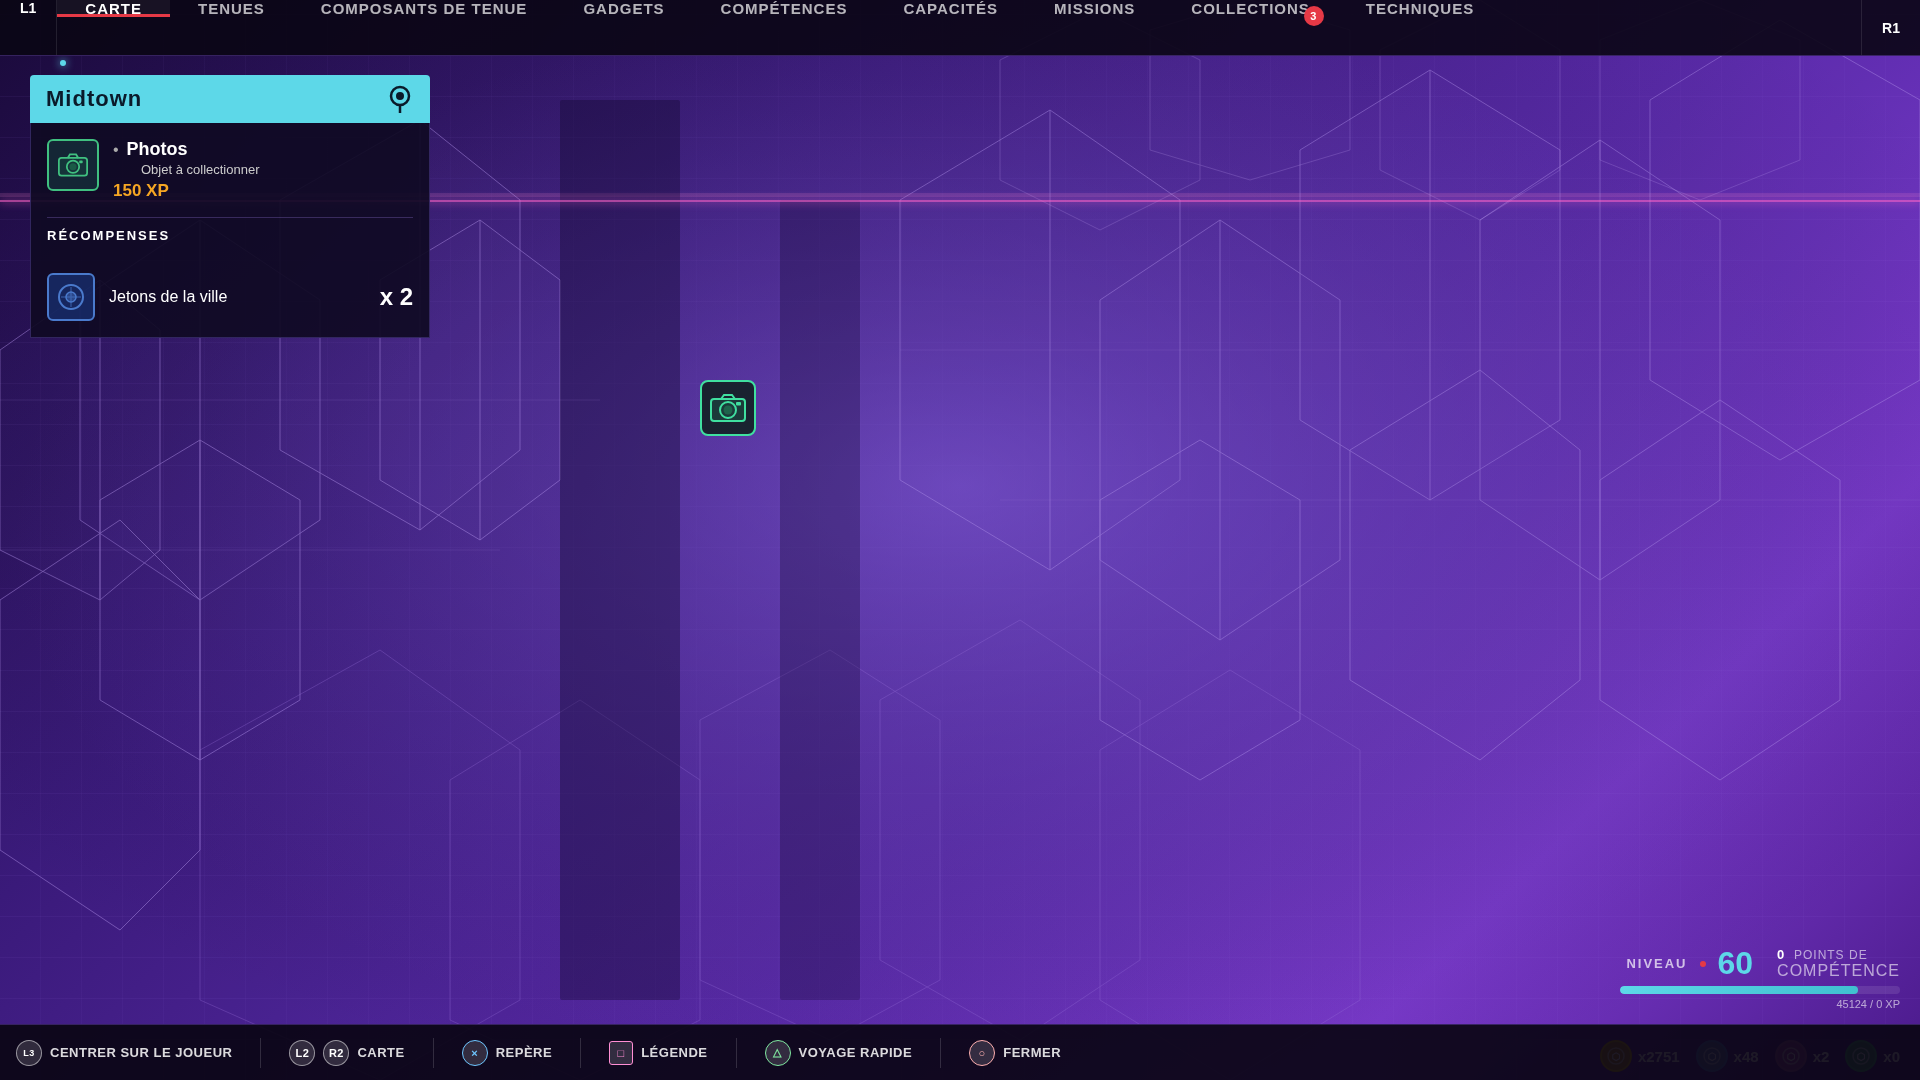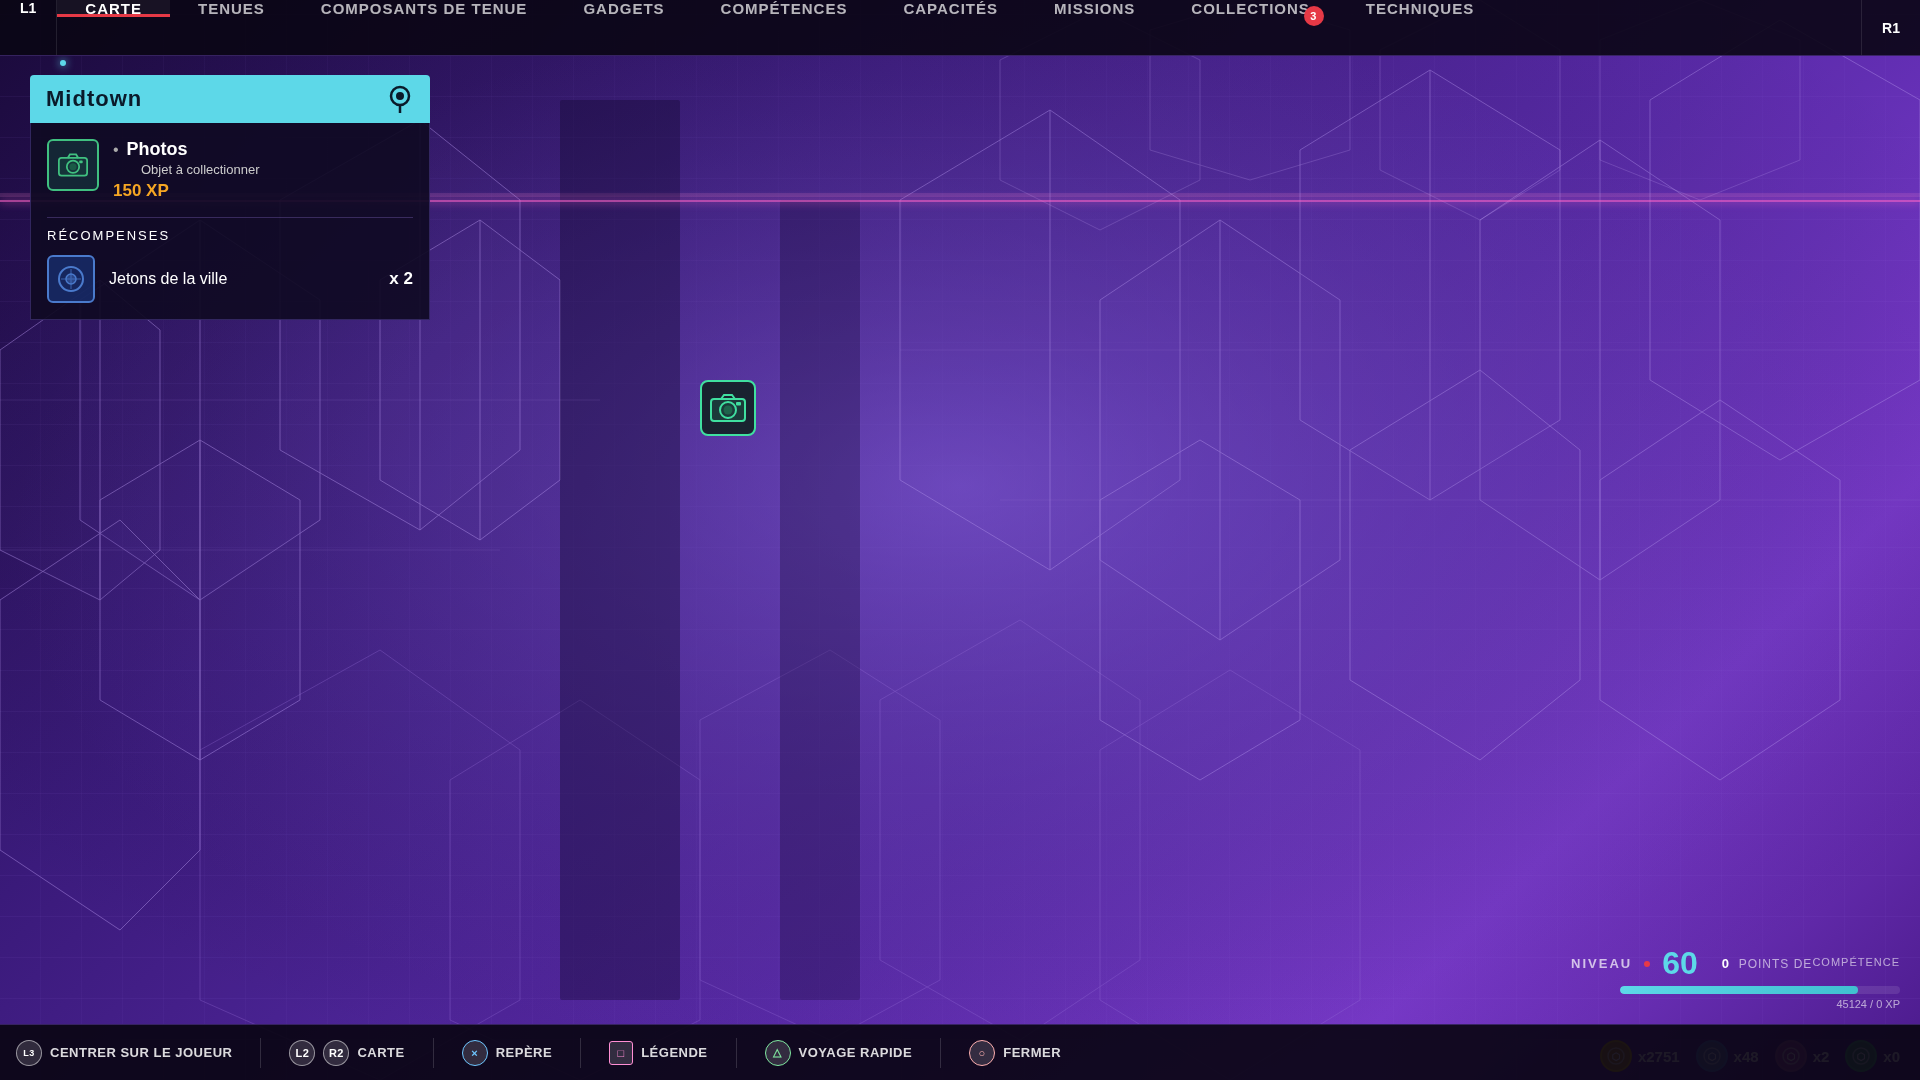--- a/index.html
+++ b/index.html
@@ -219,24 +219,24 @@
 
     .divider {
       height: 1px;
       background: rgba(150,120,220,0.3);
       margin: 10px 0;
     }
 
     .rewards-title {
       color: #fff;
       font-size: 13px;
-      font-weight: 400;
+      font-weight: 700;
       letter-spacing: 2px;
       text-transform: uppercase;
-      margin-bottom: 12px;
+      margin-bottom: 30px;
     }
 
     .reward-row {
       display: flex;
       align-items: center;
       gap: 14px;
     }
 
     .reward-icon-box {
       width: 48px;
@@ -251,21 +251,21 @@
     }
 
     .reward-name {
       color: #fff;
       font-size: 16px;
       flex: 1;
     }
 
     .reward-count {
       color: #fff;
-      font-size: 17px;
+      font-size: 24px;
       font-weight: 700;
       text-align: right;
     }
 
     
     .map-marker {
       position: absolute;
       top: 380px;
       left: 700px;
       z-index: 50;
@@ -393,21 +393,21 @@
     }
 
     .level-number {
       color: #5dd8e8;
       font-size: 32px;
       font-weight: 900;
     }
 
     .skill-points-label {
       color: rgba(255,255,255,0.6);
-      font-size: 11px;
+      font-size: 16px;
       letter-spacing: 1px;
       text-transform: uppercase;
       text-align: right;
     }
 
     .skill-points-value {
       color: #fff;
       font-size: 13px;
       font-weight: 700;
     }
@@ -650,21 +650,21 @@
       <rect x="26" y="9" width="5" height="3.5" rx="1" fill="#40e0a0"></rect>
     </svg>
   </div>
 </div>
 
 <div class="stats-panel">
   <div class="level-row">
     <span class="level-label">NIVEAU</span>
     <div class="level-dot"></div>
     <span class="level-number">60</span>
-    <div style="display:flex; flex-direction:row; align-items:flex-start; margin-left:12px;">
+    <div style="display:flex; flex-direction:column; align-items:flex-start; margin-left:12px;">
       <span class="skill-points-value">
         <span>0</span>
         <span style="color:rgba(255,255,255,0.6); font-size:12px; font-weight:400; letter-spacing:1px; text-transform:uppercase; margin-left:6px;">POINTS DE</span>
       </span>
       <span class="skill-points-label">COMPÉTENCE</span>
     </div>
   </div>
 
   <div class="xp-bar-container">
     <div class="xp-bar-fill" style="width: 85%;"></div>

